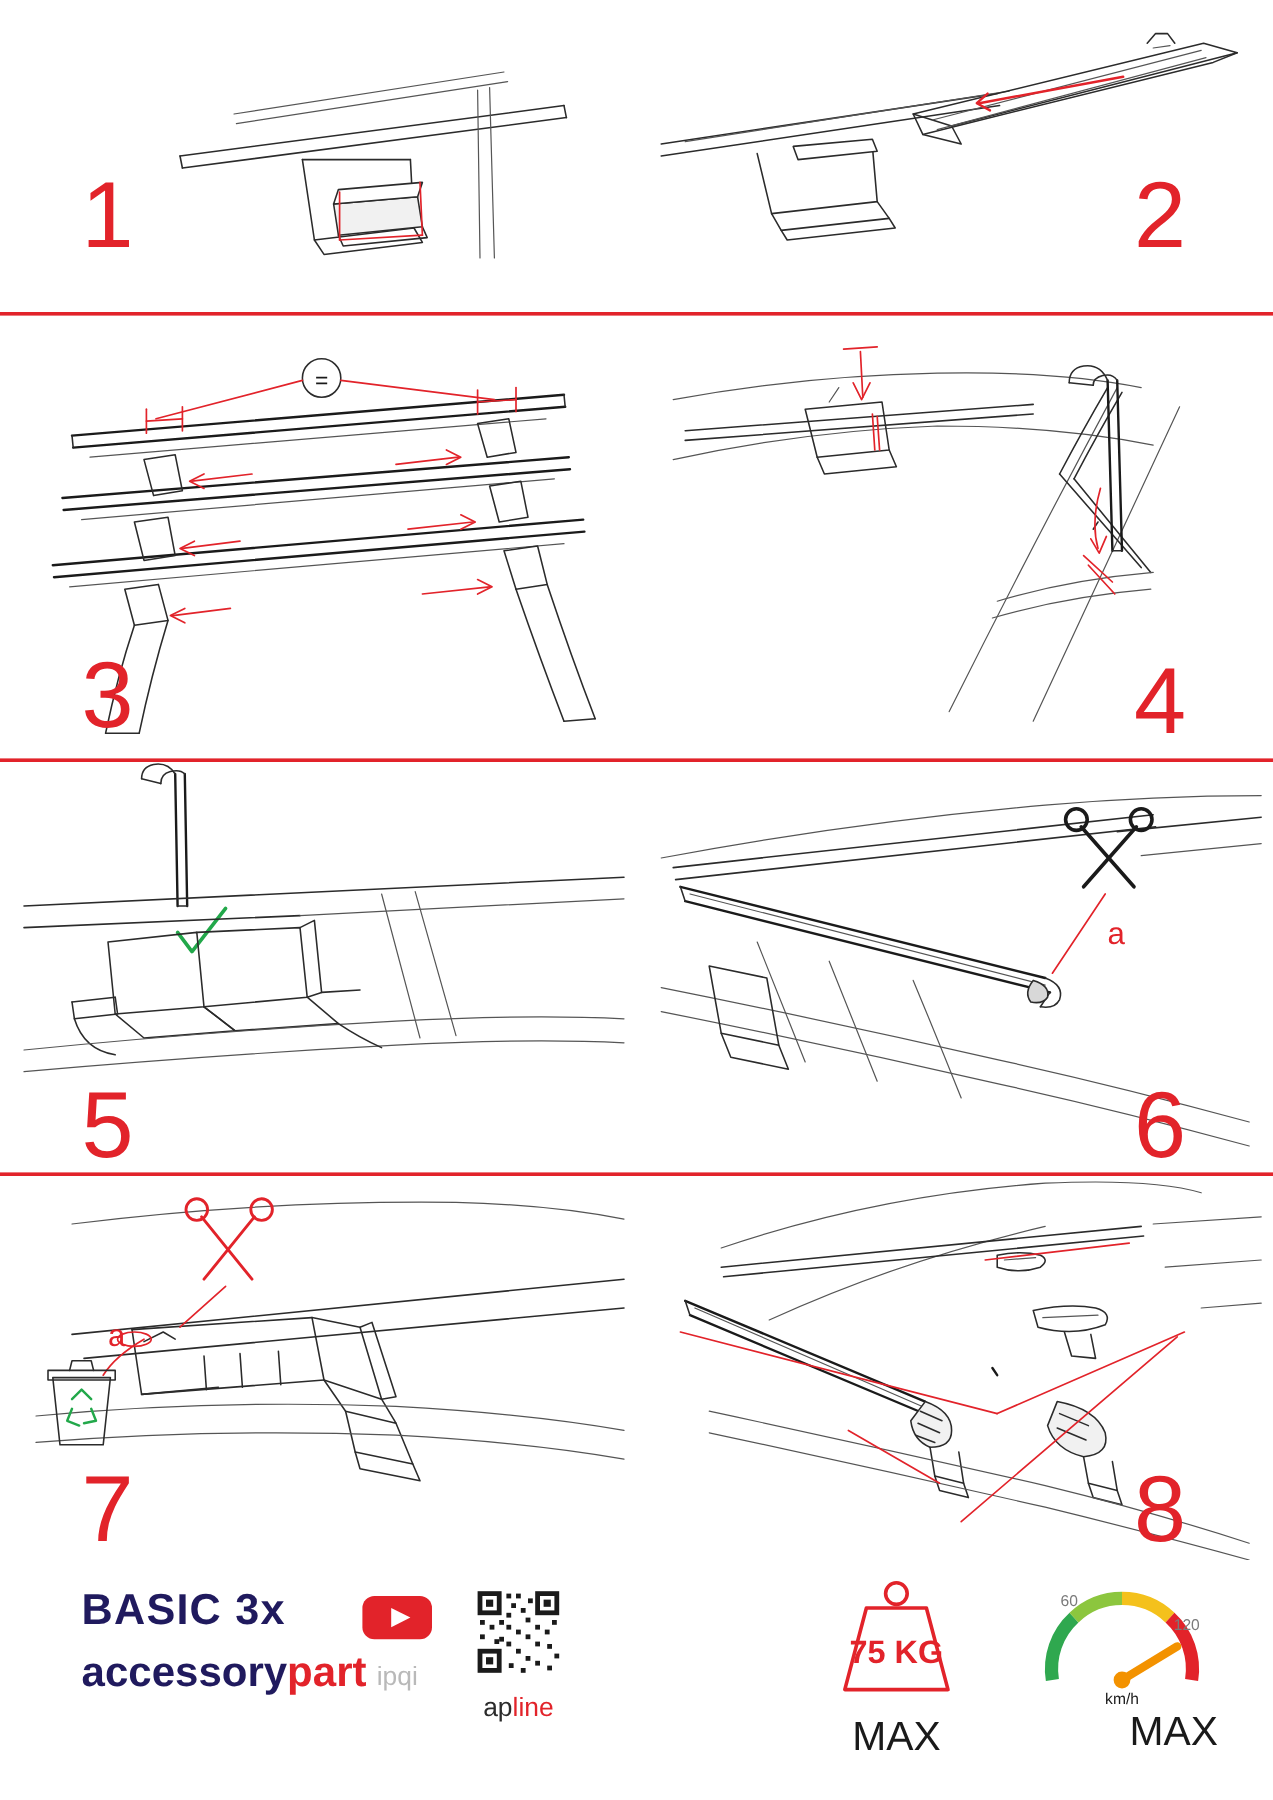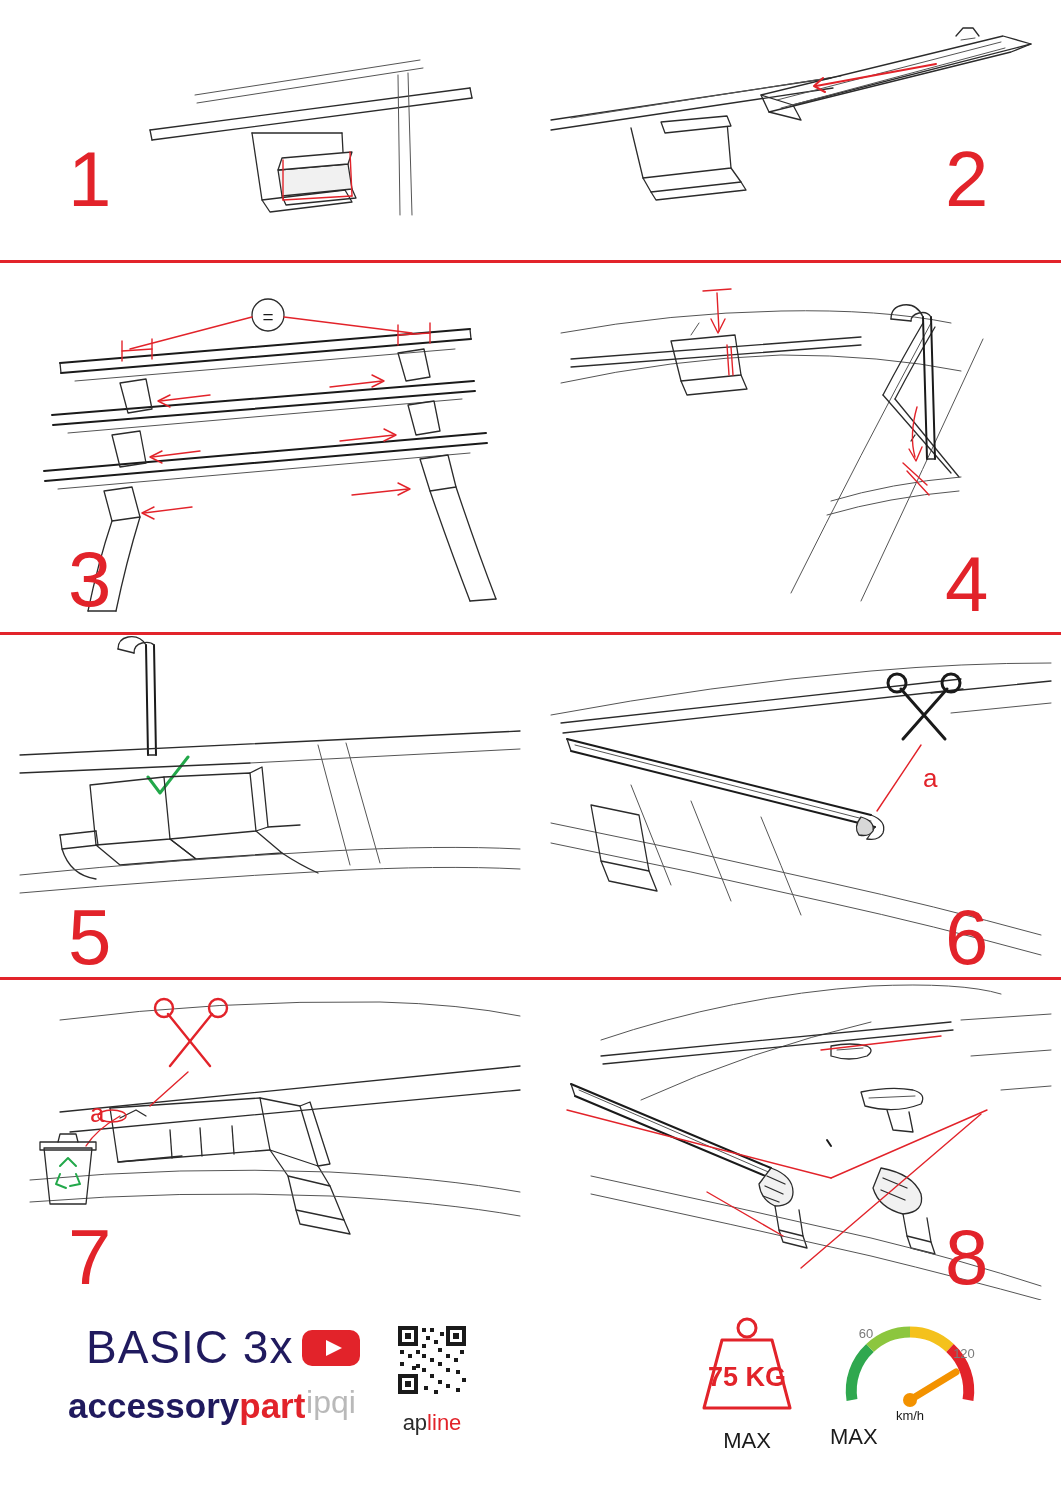--- a/index.html
+++ b/index.html
@@ -15,34 +15,34 @@
   .red{fill:none;stroke:#e2232a;stroke-width:1.4;stroke-linecap:round;stroke-linejoin:round;}
   .red-th{fill:none;stroke:#e2232a;stroke-width:2;stroke-linecap:round;stroke-linejoin:round;}
   .grn{fill:none;stroke:#22a84a;stroke-width:3;stroke-linecap:round;stroke-linejoin:round;}
   .fillw{fill:#ffffff;}
   .fillg{fill:#f1f1f1;}
   .fillgd{fill:#d8d8d8;}
   .lbl-red{fill:#e2232a;font-family:"Liberation Sans",sans-serif;font-size:26px;}
   
   .footer{position:absolute;left:0;top:1300px;width:1061px;height:200px;}
   .brandblock{position:absolute;left:68px;top:20px;}
-  .brand-basic{font-family:"Liberation Sans",sans-serif;font-weight:normal;font-size:46px;color:#201a5e;letter-spacing:1px;margin-left:18px;}
+  .brand-basic{font-family:"Liberation Sans",sans-serif;font-weight:bold;font-size:36px;color:#201a5e;letter-spacing:1px;}
   .brand-basic .x{color:#201a5e;}
   .brand-acc{font-family:"Liberation Sans",sans-serif;font-weight:bold;font-size:35px;color:#201a5e;margin-top:12px;letter-spacing:0px;}
   .brand-acc .part{color:#e2232a;}
   .logos{position:absolute;left:300px;top:24px;display:flex;align-items:flex-start;gap:34px;}
   .logo-item{display:flex;flex-direction:column;align-items:center;}
   .logo-cap{margin-top:14px;font-size:27px;font-weight:bold;color:#3a3a3a;font-family:"Liberation Sans",sans-serif;}
-  .logo-cap.ipqi{color:#b9b9b9;font-weight:normal;font-size:32px;}
+  .logo-cap.ipqi{color:#b9b9b9;font-weight:normal;font-size:22px;}
   .logo-cap.apline{color:#2b2b2b;font-weight:normal;font-size:22px;}
   .logo-cap.apline .li{color:#e2232a;}
   .logo-cap.mdak .k{color:#e2232a;}
   .weightblock{position:absolute;left:672px;top:12px;text-align:center;width:150px;}
-  .speedblock{position:absolute;left:830px;top:8px;text-align:left;width:160px;}
-  .maxlabel{font-family:"Liberation Sans",sans-serif;font-size:22px;color:#1a1a1a;margin-top:4px;}
+  .speedblock{position:absolute;left:855px;top:8px;text-align:right;width:160px;}
+  .maxlabel{font-family:"Liberation Sans",sans-serif;font-size:34px;color:#1a1a1a;margin-top:4px;}
   .kgtext{fill:#e2232a;font-family:"Liberation Sans",sans-serif;font-size:27px;font-weight:bold;}
   .kmh{fill:#1a1a1a;font-family:"Liberation Sans",sans-serif;font-size:13px;}
   .dial-num{fill:#7a7a7a;font-family:"Liberation Sans",sans-serif;font-size:13px;}
 </style>
 </head>
 <body>
 
 <div class="sheet">
 
   <div class="panel" style="left:0;top:0;width:530px;height:258px;">

